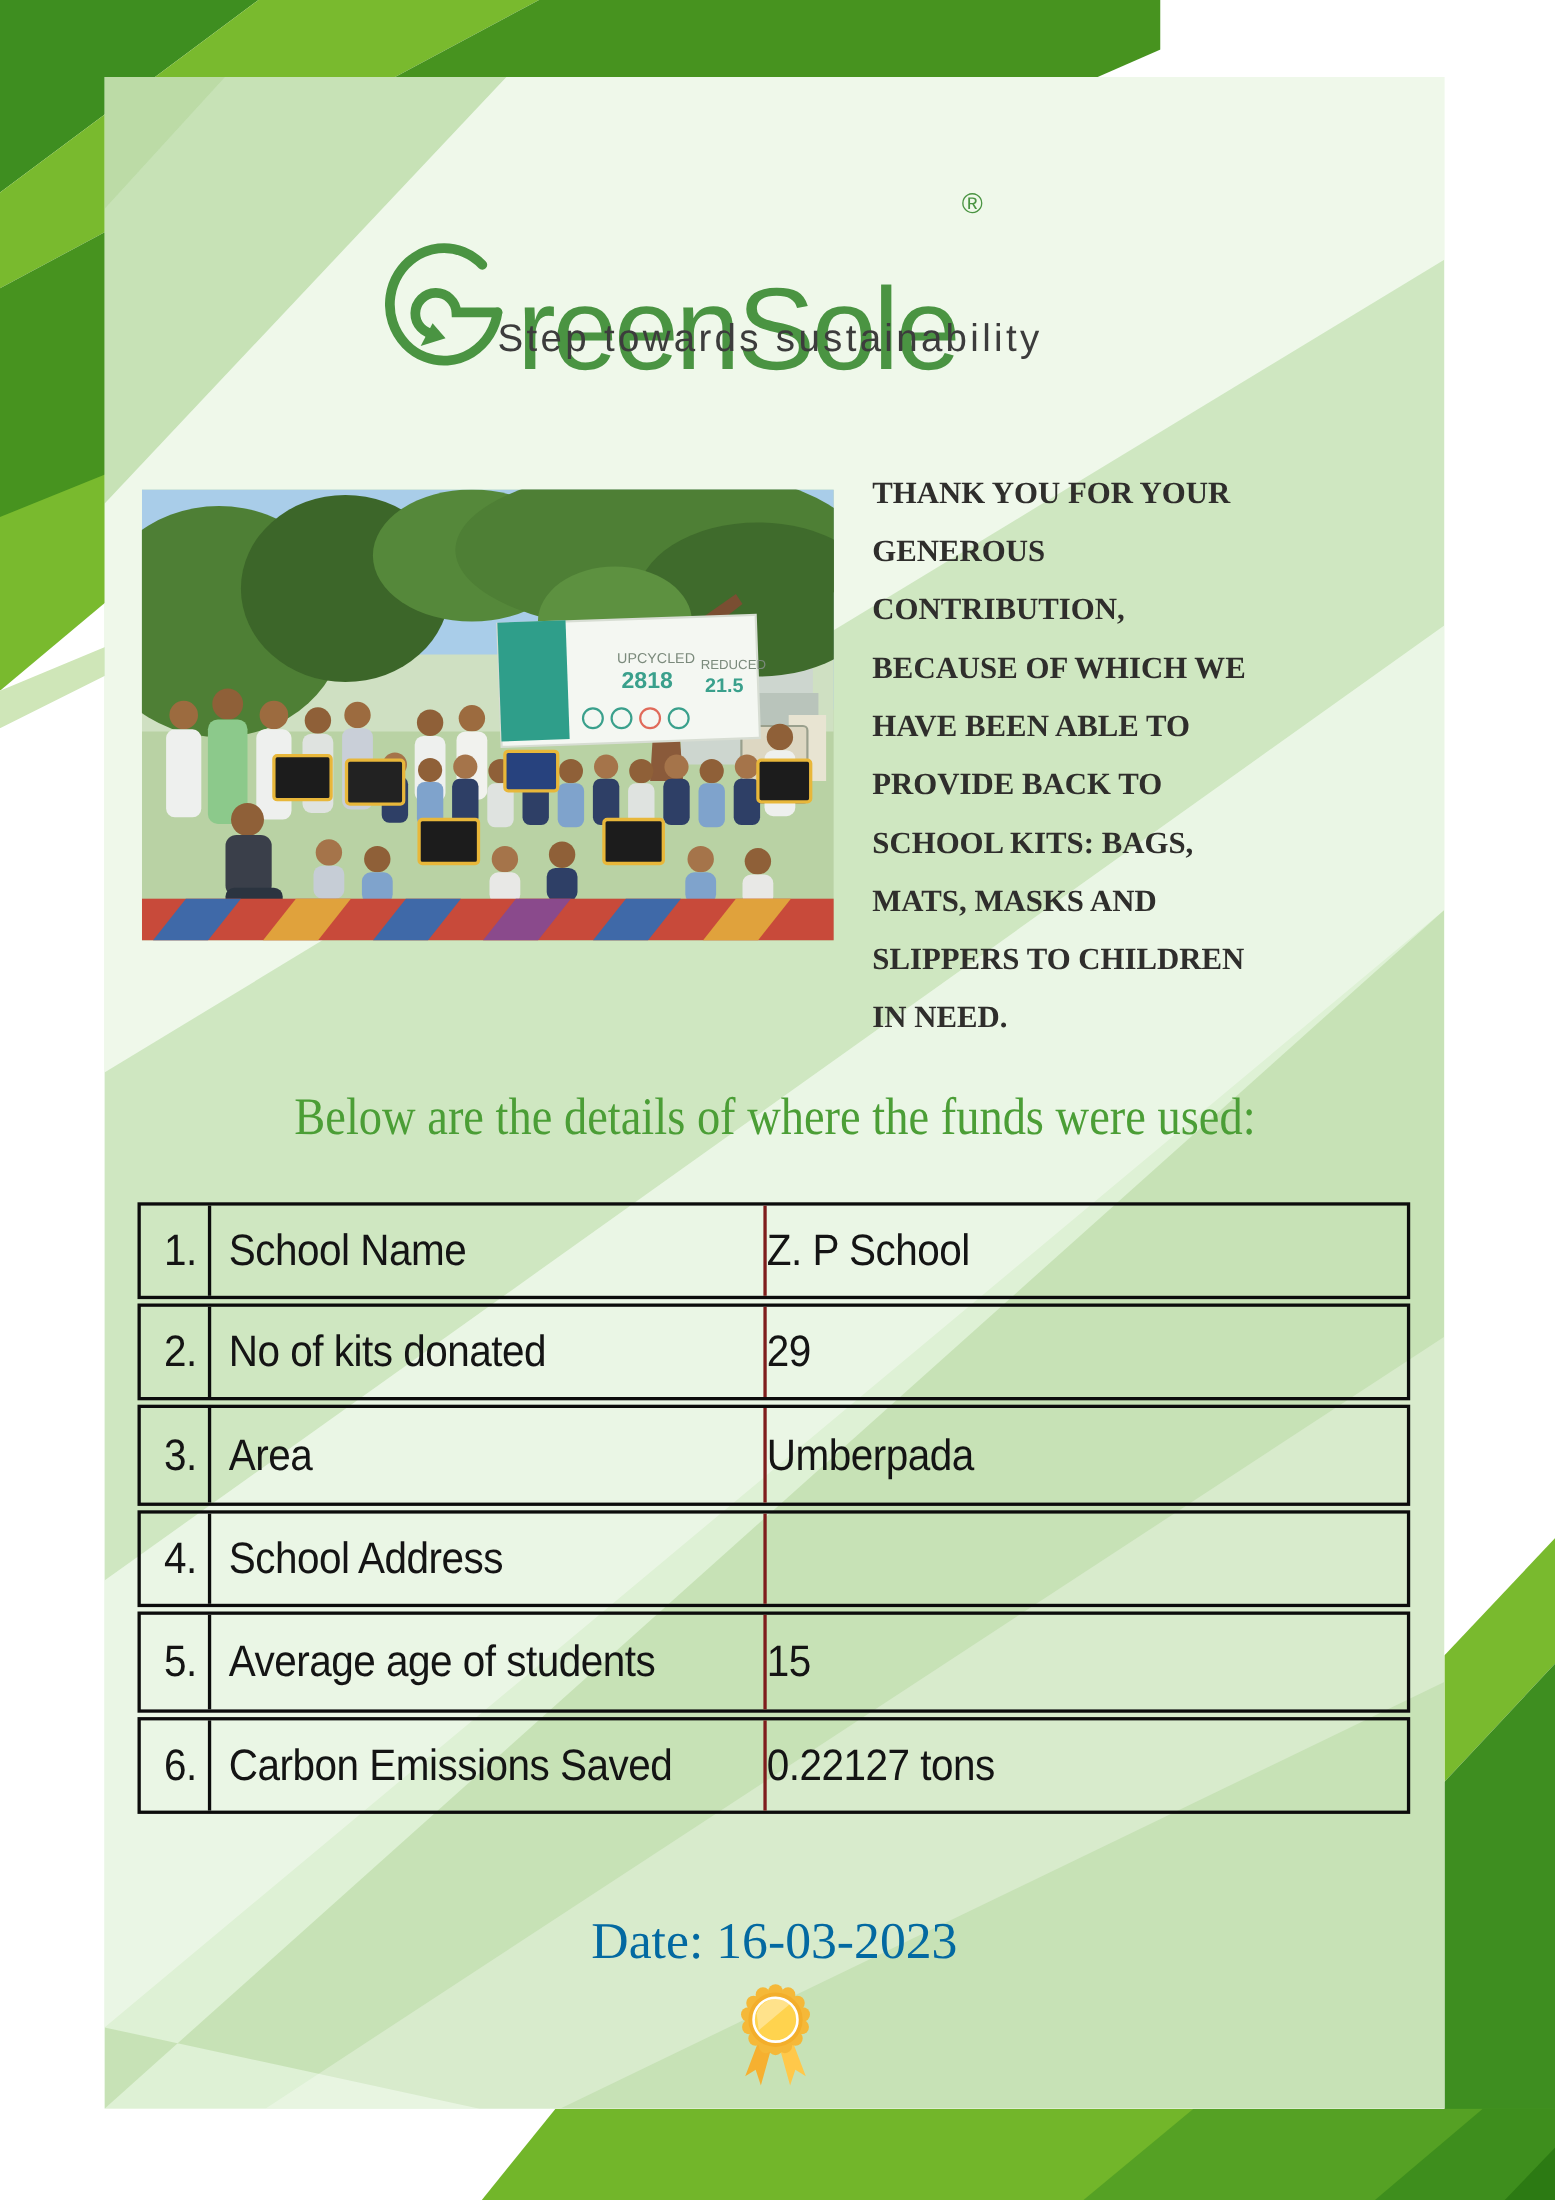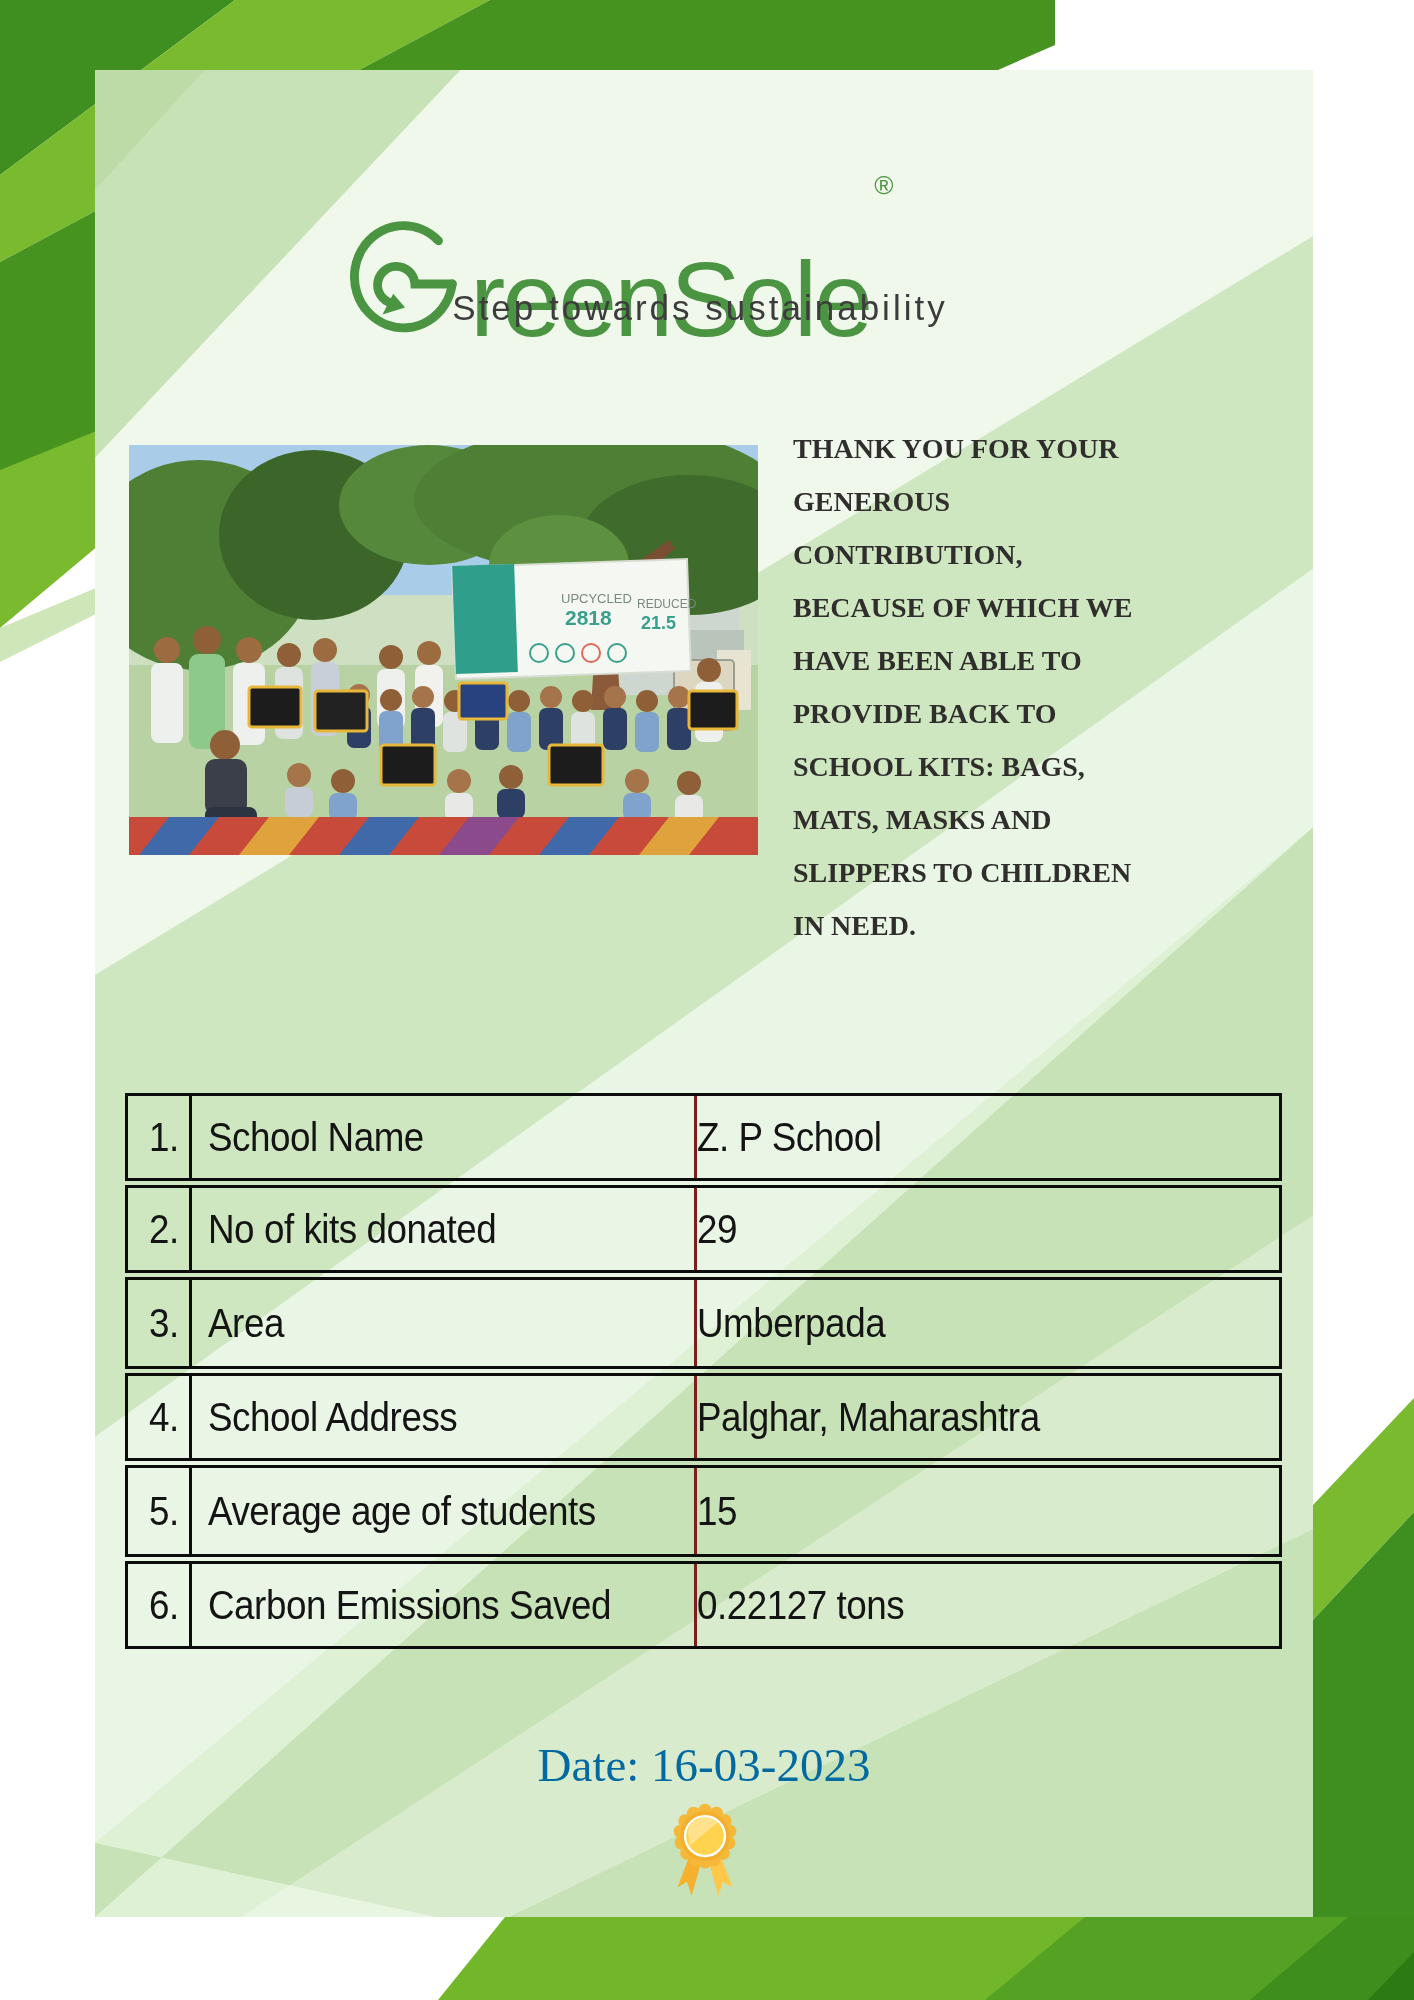--- a/index.html
+++ b/index.html
@@ -239,20 +239,23 @@
       <div>CONTRIBUTION,</div>
       <div>BECAUSE OF WHICH WE</div>
       <div>HAVE BEEN ABLE TO</div>
       <div>PROVIDE BACK TO</div>
       <div>SCHOOL KITS: BAGS,</div>
       <div>MATS, MASKS AND</div>
       <div>SLIPPERS TO CHILDREN</div>
       <div>IN NEED.</div>
     </div>
 
+    <div id="heading">
+      <span>Below are the details of where the funds were used:</span>
+    </div>
 
     <div id="funds-table">
       <div class="trow">
         <div class="tcell c-num">
             <span class="cx">1.</span>
           </div>
         <div class="tcell c-label">
             <span class="cx">School Name</span>
           </div>
         <div class="tcell c-value">
@@ -280,23 +283,20 @@
         <div class="tcell c-value">
             <span class="cx">Umberpada</span>
           </div>
       </div>
       <div class="trow">
         <div class="tcell c-num">
             <span class="cx">4.</span>
           </div>
         <div class="tcell c-label">
             <span class="cx">School Address</span>
-          </div>
-        <div class="tcell c-value">
-            <span class="cx">Palghar, Maharashtra</span>
           </div>
       </div>
       <div class="trow">
         <div class="tcell c-num">
             <span class="cx">5.</span>
           </div>
         <div class="tcell c-label">
             <span class="cx">Average age of students</span>
           </div>
         <div class="tcell c-value">

